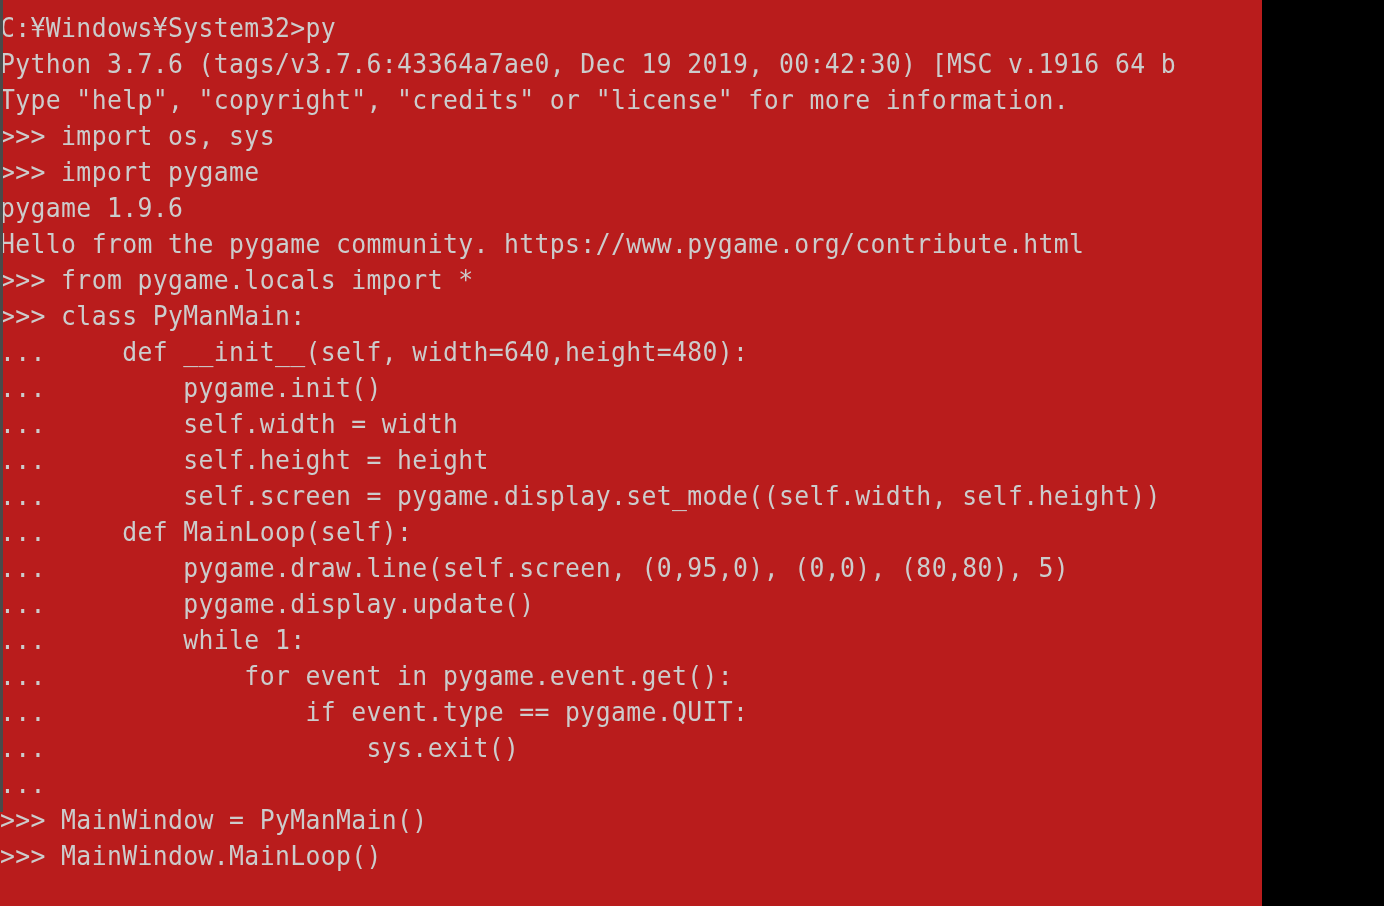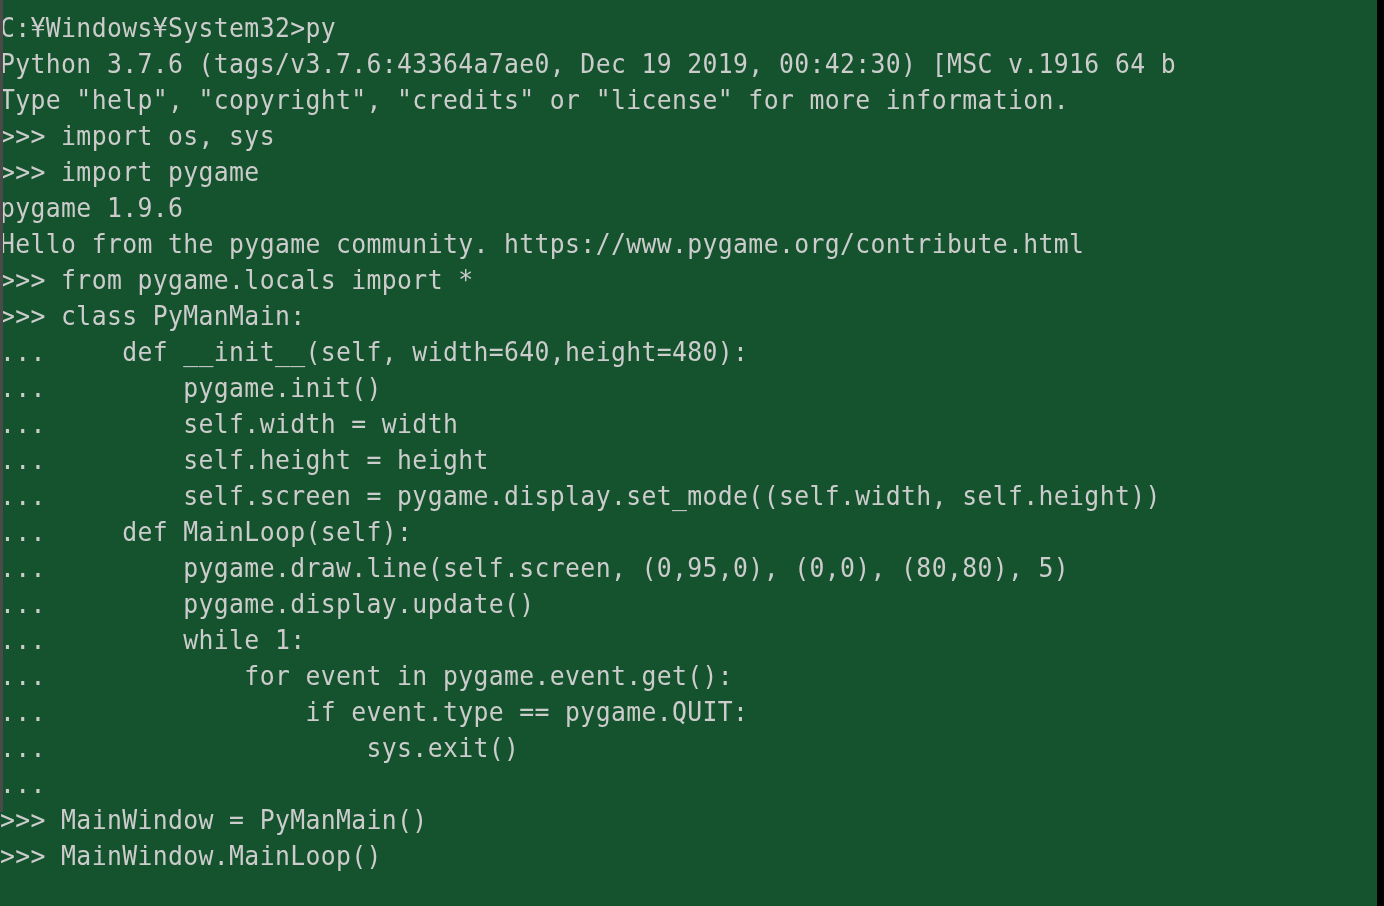--- a/index.html
+++ b/index.html
@@ -3,23 +3,23 @@
 <meta charset="utf-8">
 <title>Command Prompt - py</title>
 <style>
   html, body {
     margin: 0;
     padding: 0;
     background: #000;
   }
   #terminal {
     position: relative;
-    width: 1377px;
+    width: 1262px;
     height: 906px;
-    background: #14532d;
+    background: #b91c1c;
     overflow: hidden;
     font-family: "DejaVu Sans Mono", "Liberation Mono", monospace;
     -webkit-font-smoothing: none;
   }
   #scroll-sliver {
     position: absolute;
     left: 0;
     top: 0;
     width: 3px;
     height: 812px;

